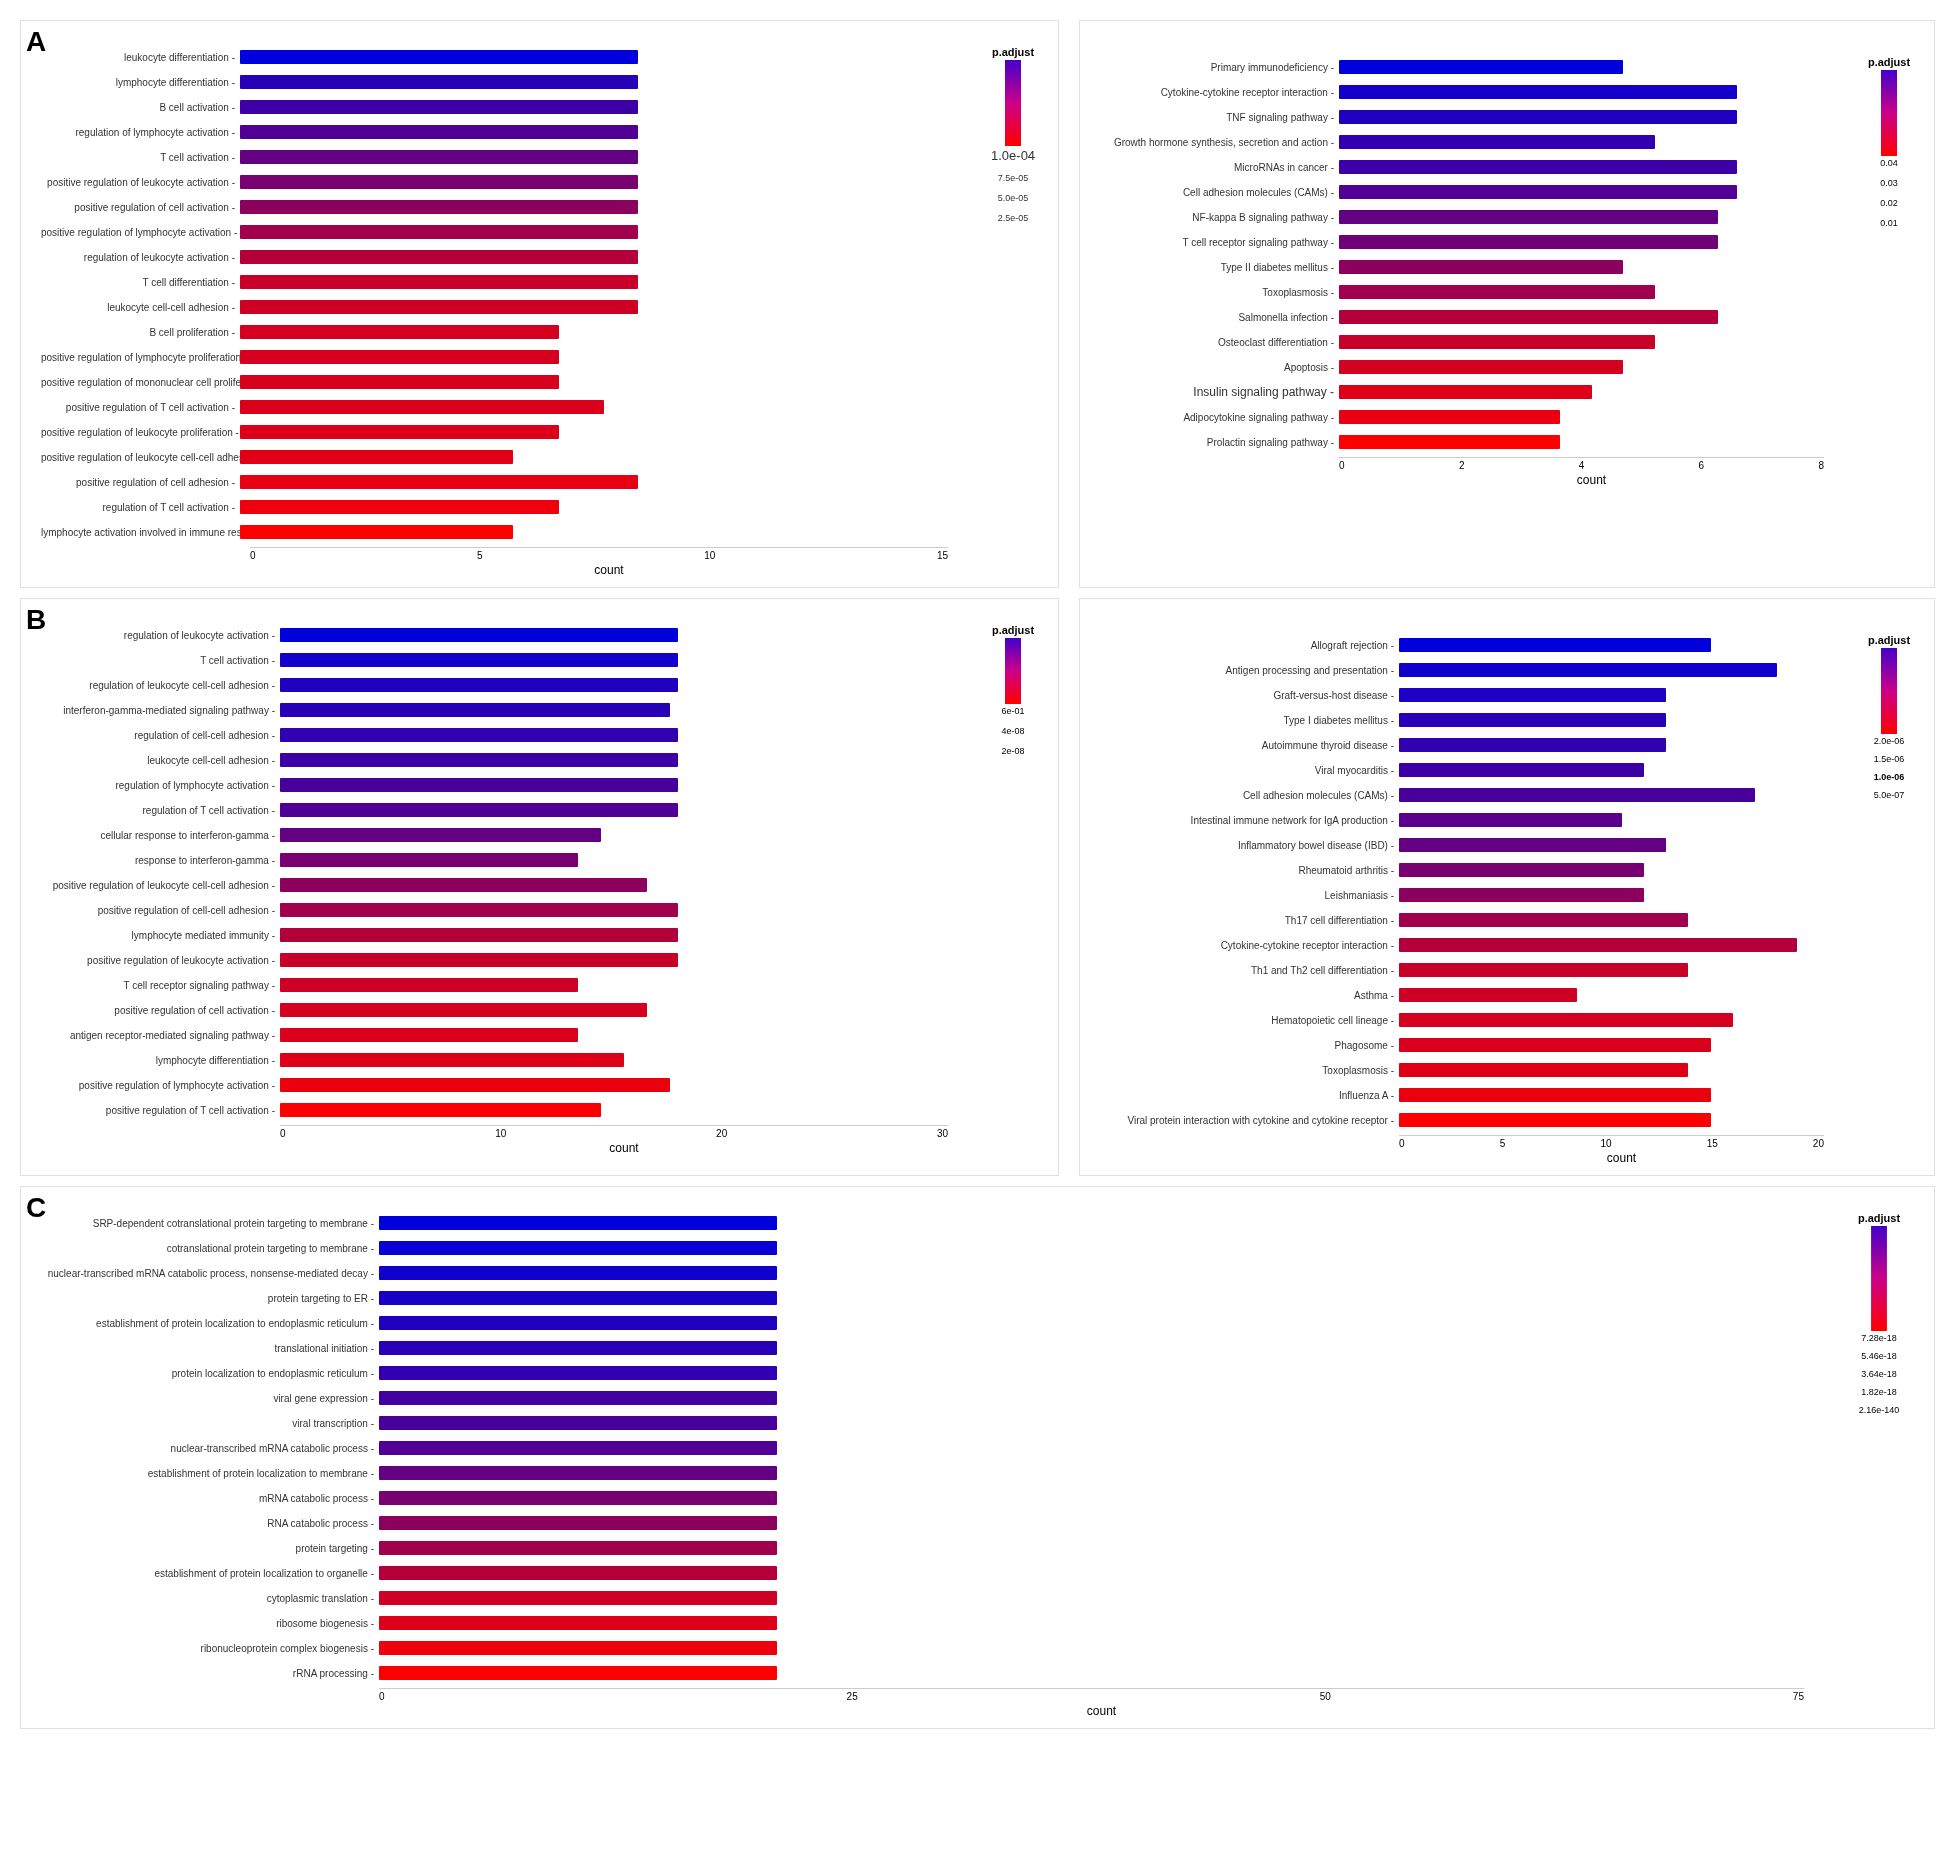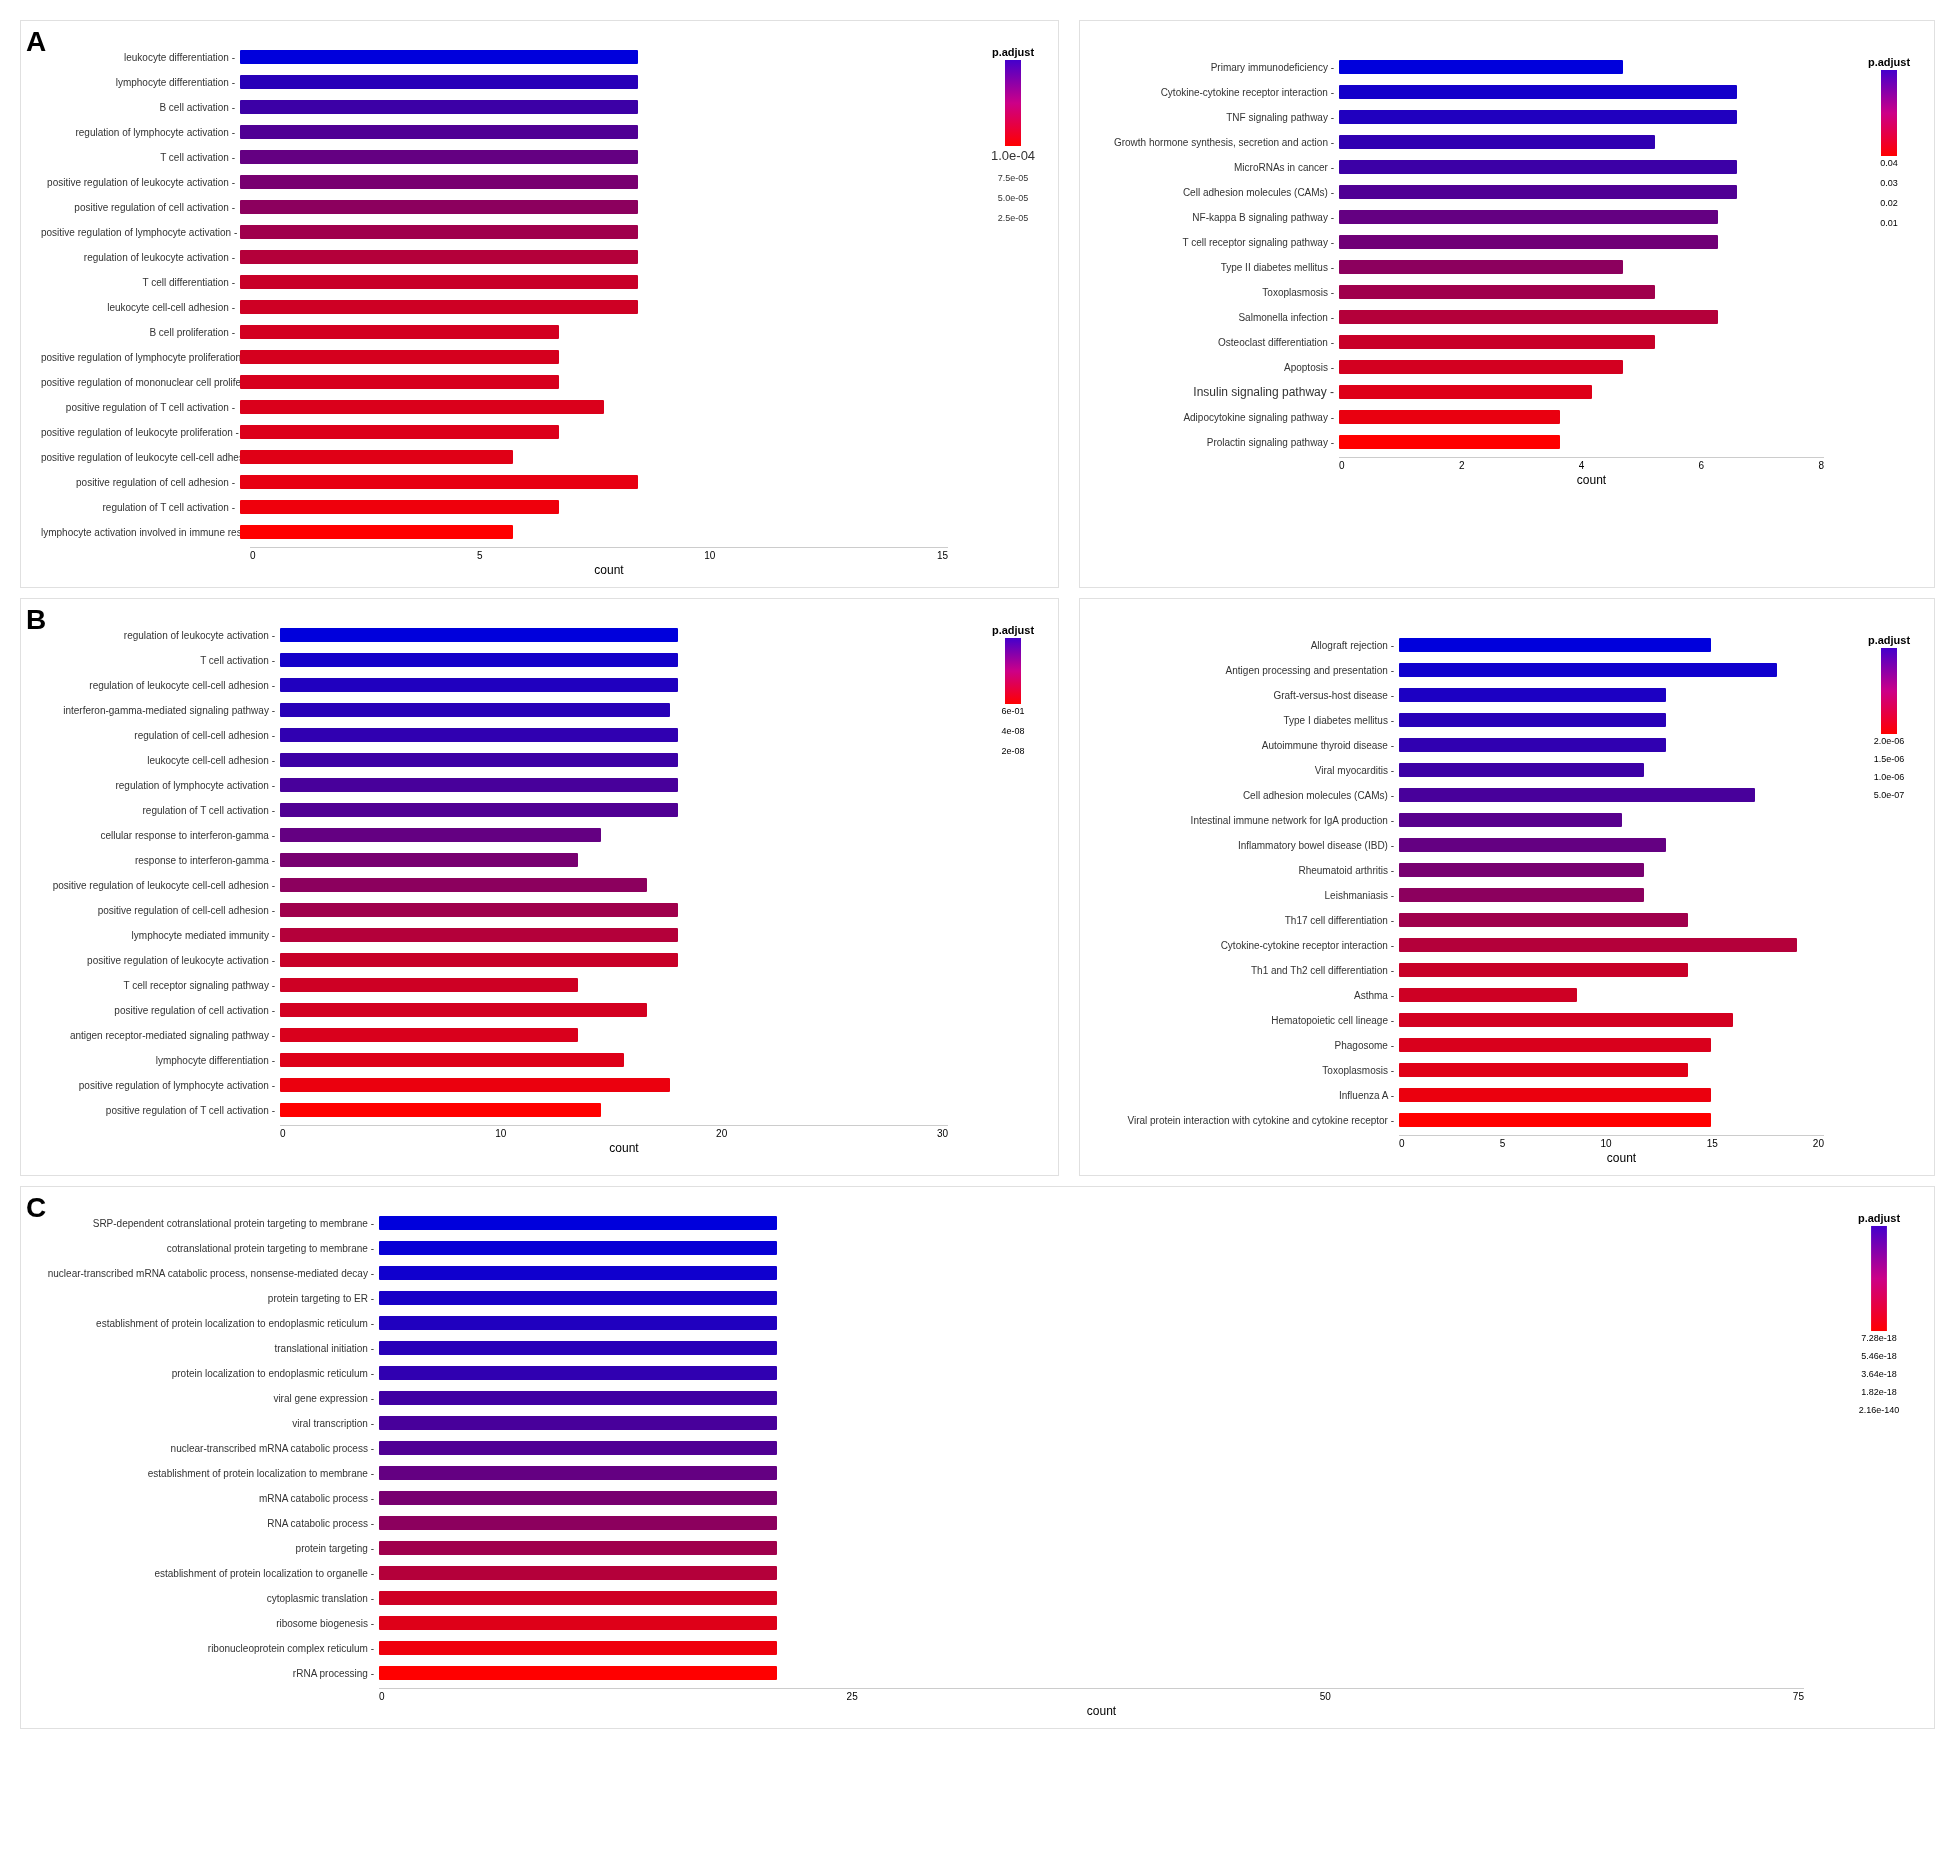--- a/index.html
+++ b/index.html
@@ -669,21 +669,21 @@
               <linearGradient id="gradBR" x1="0" y1="0" x2="0" y2="1">
                 <stop offset="0%" stop-color="#4400cc"></stop>
                 <stop offset="50%" stop-color="#cc0088"></stop>
                 <stop offset="100%" stop-color="#ff0000"></stop>
               </linearGradient>
             </defs>
             <rect x="2" y="2" width="16" height="86" fill="url(#gradBR)"></rect>
           </svg>
           <div style="font-size:9px;">2.0e-06</div>
           <div style="font-size:9px; margin-top:8px;">1.5e-06</div>
-          <div style="font-size:9px; margin-top:8px;">1.0e-06</div>
+          <div style="font-size:9px; margin-top:8px;font-weight:bold;">1.0e-06</div>
           <div style="font-size:9px; margin-top:8px;">5.0e-07</div>
         </div>
       </div>
     </div>
   </div>
 
   <div class="row">
     <div class="panel" style="flex:1; padding-left:20px;">
       <span class="section-label">C</span>
       <div style="display:flex; margin-top:10px;">
@@ -785,21 +785,21 @@
                   <div class="bar" style="width: 91.25%; max-width: 398px; background-color: rgb(206, 0, 36); height: 14px;"></div>
                 </div>
               </div>
               <div class="bar-row">
                 <div class="bar-label" style="width: 338px; font-size: 10px;">ribosome biogenesis -</div>
                 <div style="flex: 1 1 0%; display: flex; align-items: center;">
                   <div class="bar" style="width: 50%; max-width: 398px; background-color: rgb(222, 0, 24); height: 14px;"></div>
                 </div>
               </div>
               <div class="bar-row">
-                <div class="bar-label" style="width: 338px; font-size: 10px;">ribonucleoprotein complex reticulum -</div>
+                <div class="bar-label" style="width: 338px; font-size: 10px;">ribonucleoprotein complex biogenesis -</div>
                 <div style="flex: 1 1 0%; display: flex; align-items: center;">
                   <div class="bar" style="width: 56.25%; max-width: 398px; background-color: rgb(239, 0, 12); height: 14px;"></div>
                 </div>
               </div>
               <div class="bar-row">
                 <div class="bar-label" style="width: 338px; font-size: 10px;">rRNA processing -</div>
                 <div style="flex: 1 1 0%; display: flex; align-items: center;">
                   <div class="bar" style="width: 37.5%; max-width: 398px; background-color: rgb(255, 0, 0); height: 14px;"></div>
                 </div>
               </div>

